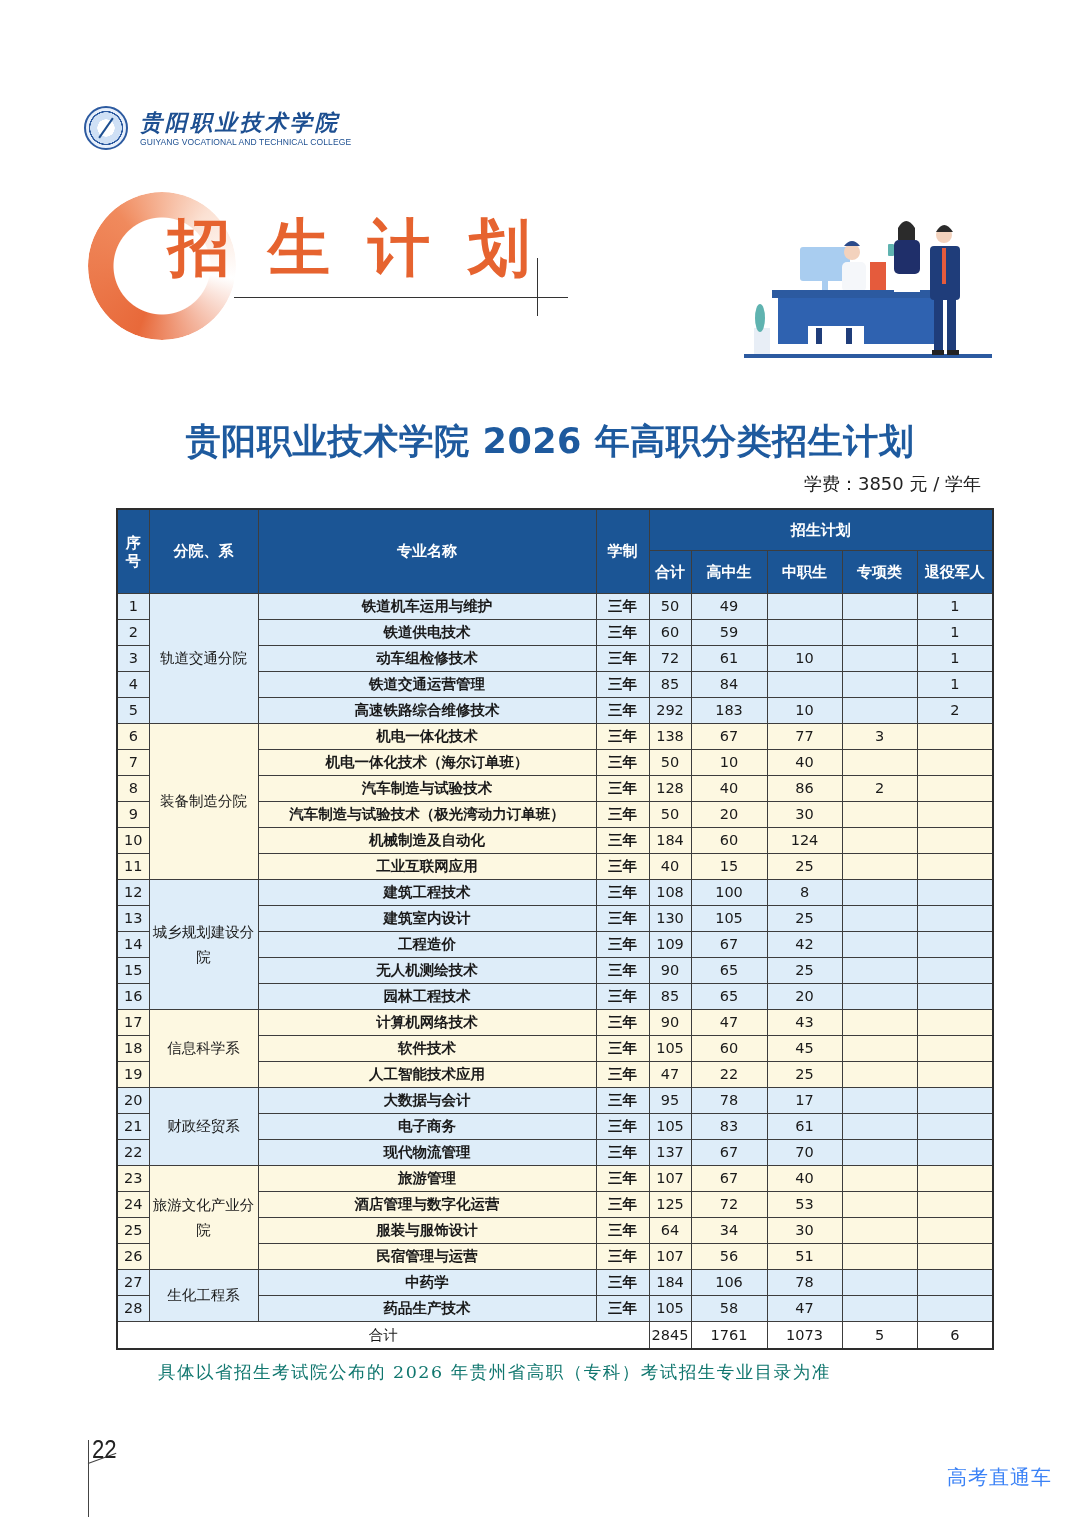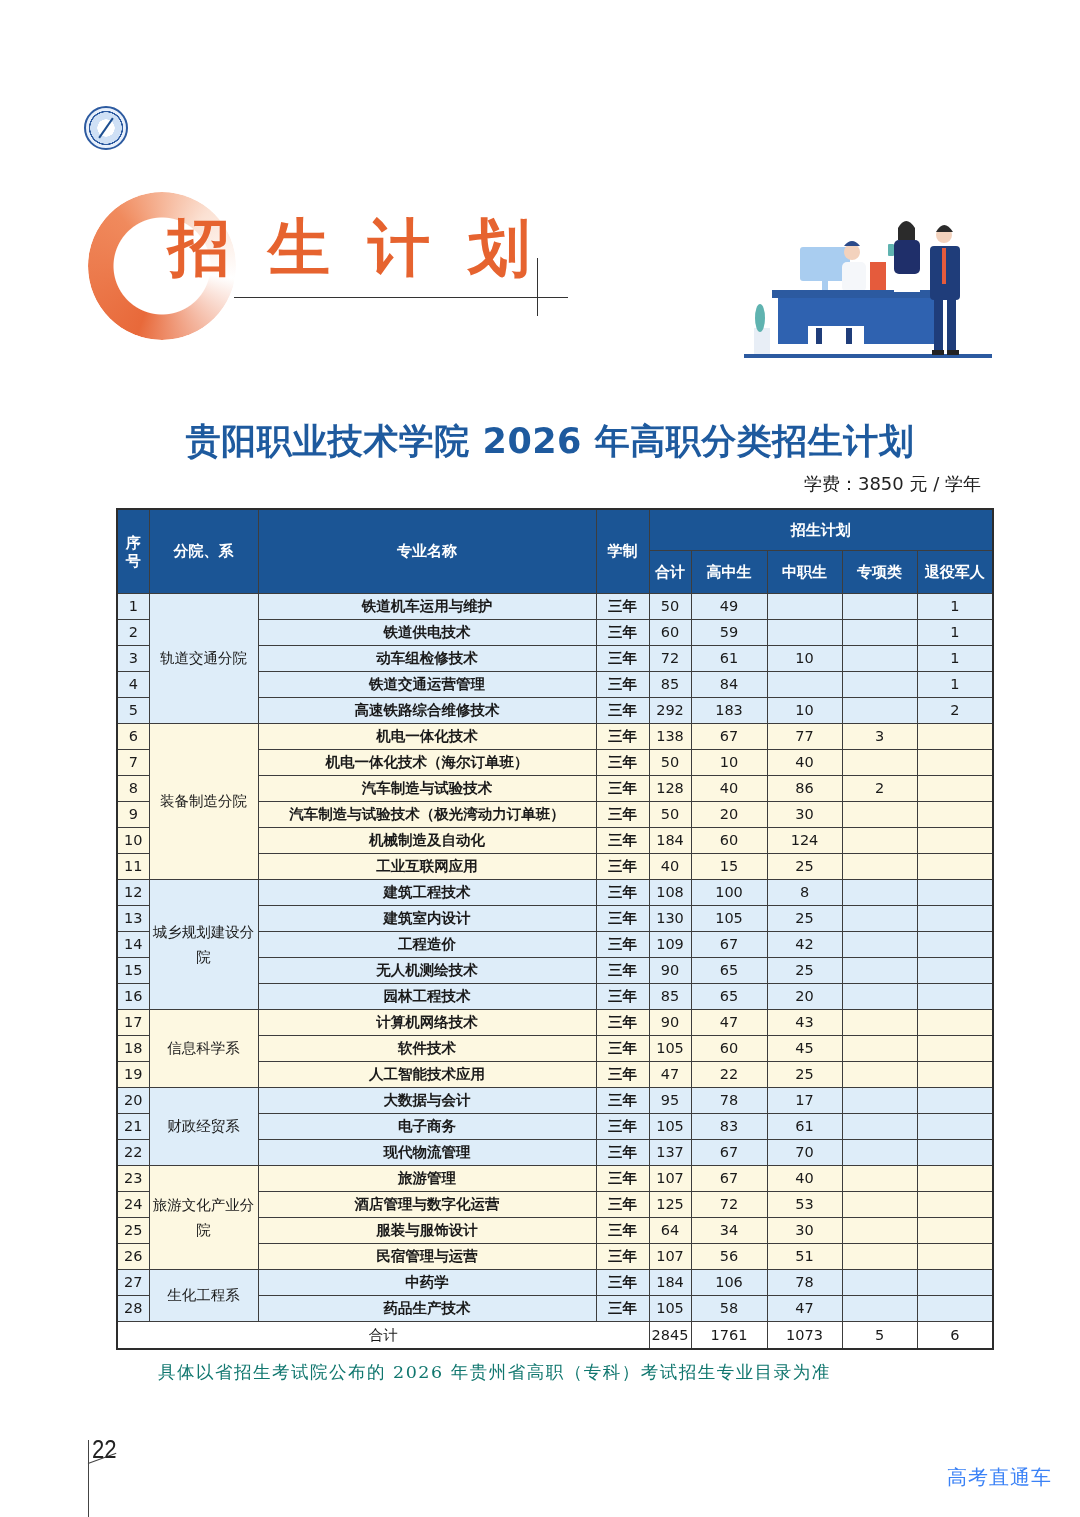--- a/index.html
+++ b/index.html
@@ -53,20 +53,24 @@
   .page-num { position: absolute; left: 92px; top: 1434px; font-family: "Liberation Sans", sans-serif; font-size: 26px; color: #222; transform: scaleX(0.85); transform-origin: left; }
   .page-mark-v { position: absolute; left: 88px; top: 1440px; width: 1px; height: 77px; background: #444; }
   .page-mark-d { position: absolute; left: 88px; top: 1463px; width: 30px; height: 1px; background: #444; transform: rotate(-20deg); transform-origin: left; }
   .watermark { position: absolute; right: 28px; top: 1464px; font-size: 20px; color: #3b82f6; letter-spacing: 1px; }
 </style>
 </head>
 <body>
 
 <div class="logo">
   <div class="logo-emblem"></div>
+  <div class="logo-text">
+    <span class="logo-cn">贵阳职业技术学院</span>
+    <span class="logo-en">GUIYANG VOCATIONAL AND TECHNICAL COLLEGE</span>
+  </div>
 </div>
 
 <div class="ring"></div>
 <div class="banner-title">招生计划</div>
 <div class="banner-hline"></div>
 <div class="banner-vline"></div>
 
 <svg class="illus" viewBox="0 0 252 155">
   <rect x="2" y="144" width="248" height="4" fill="#2c5aa0"></rect>
   <rect x="12" y="118" width="16" height="26" fill="#e8eef6"></rect>

